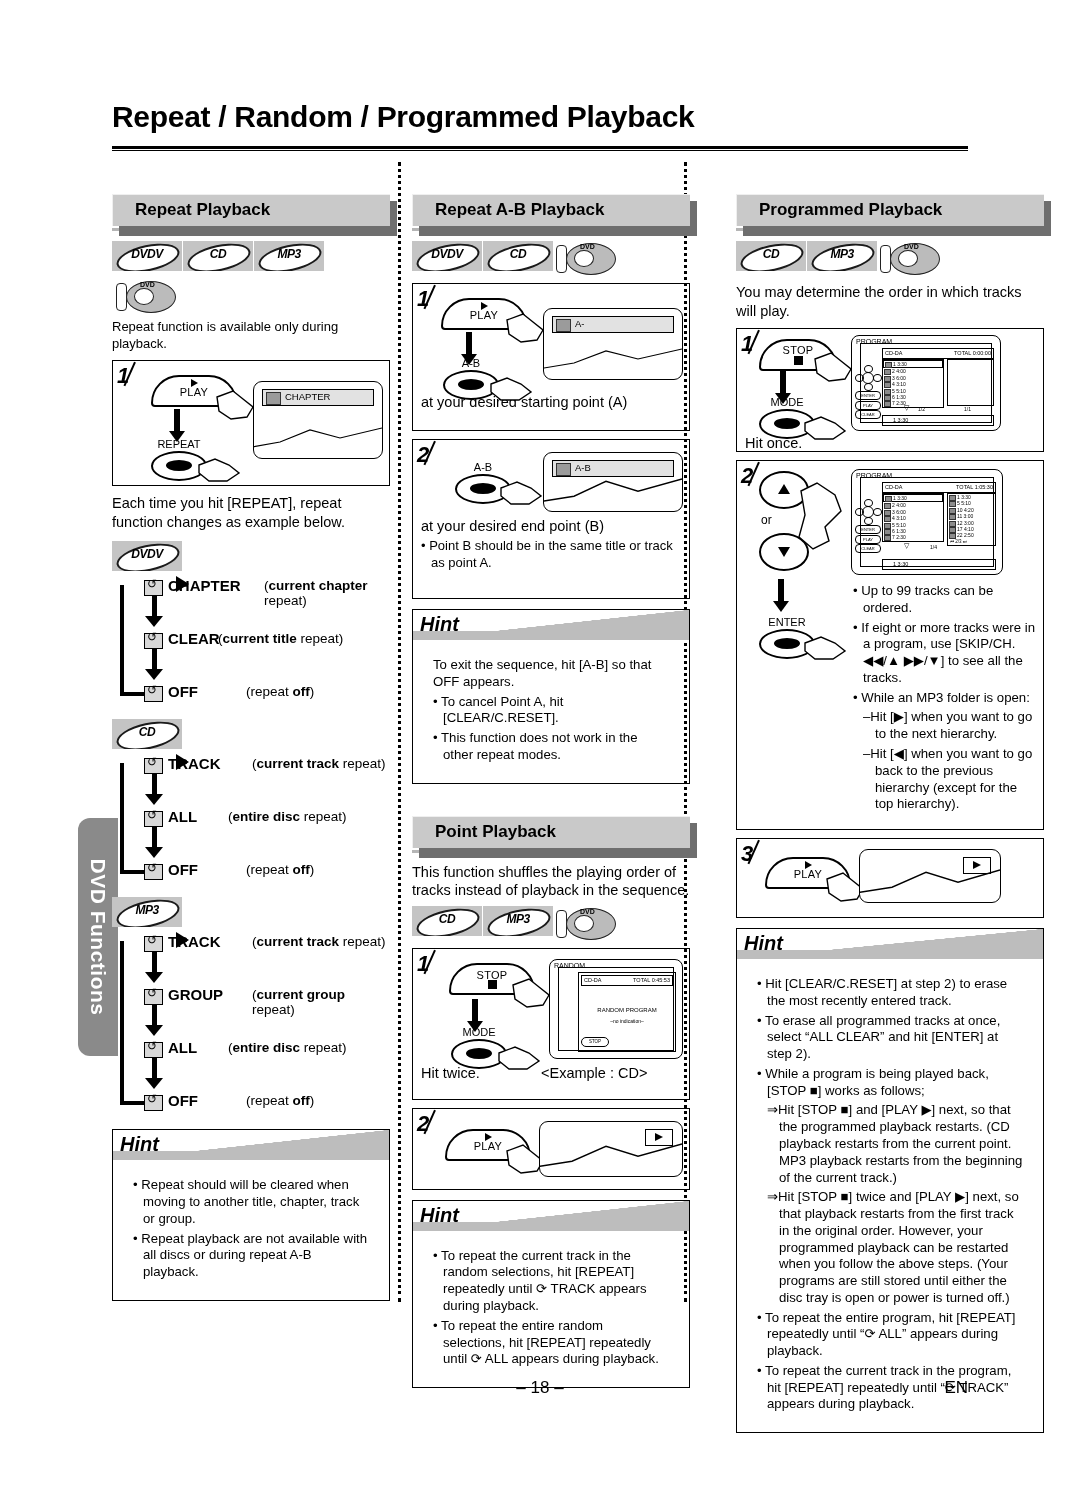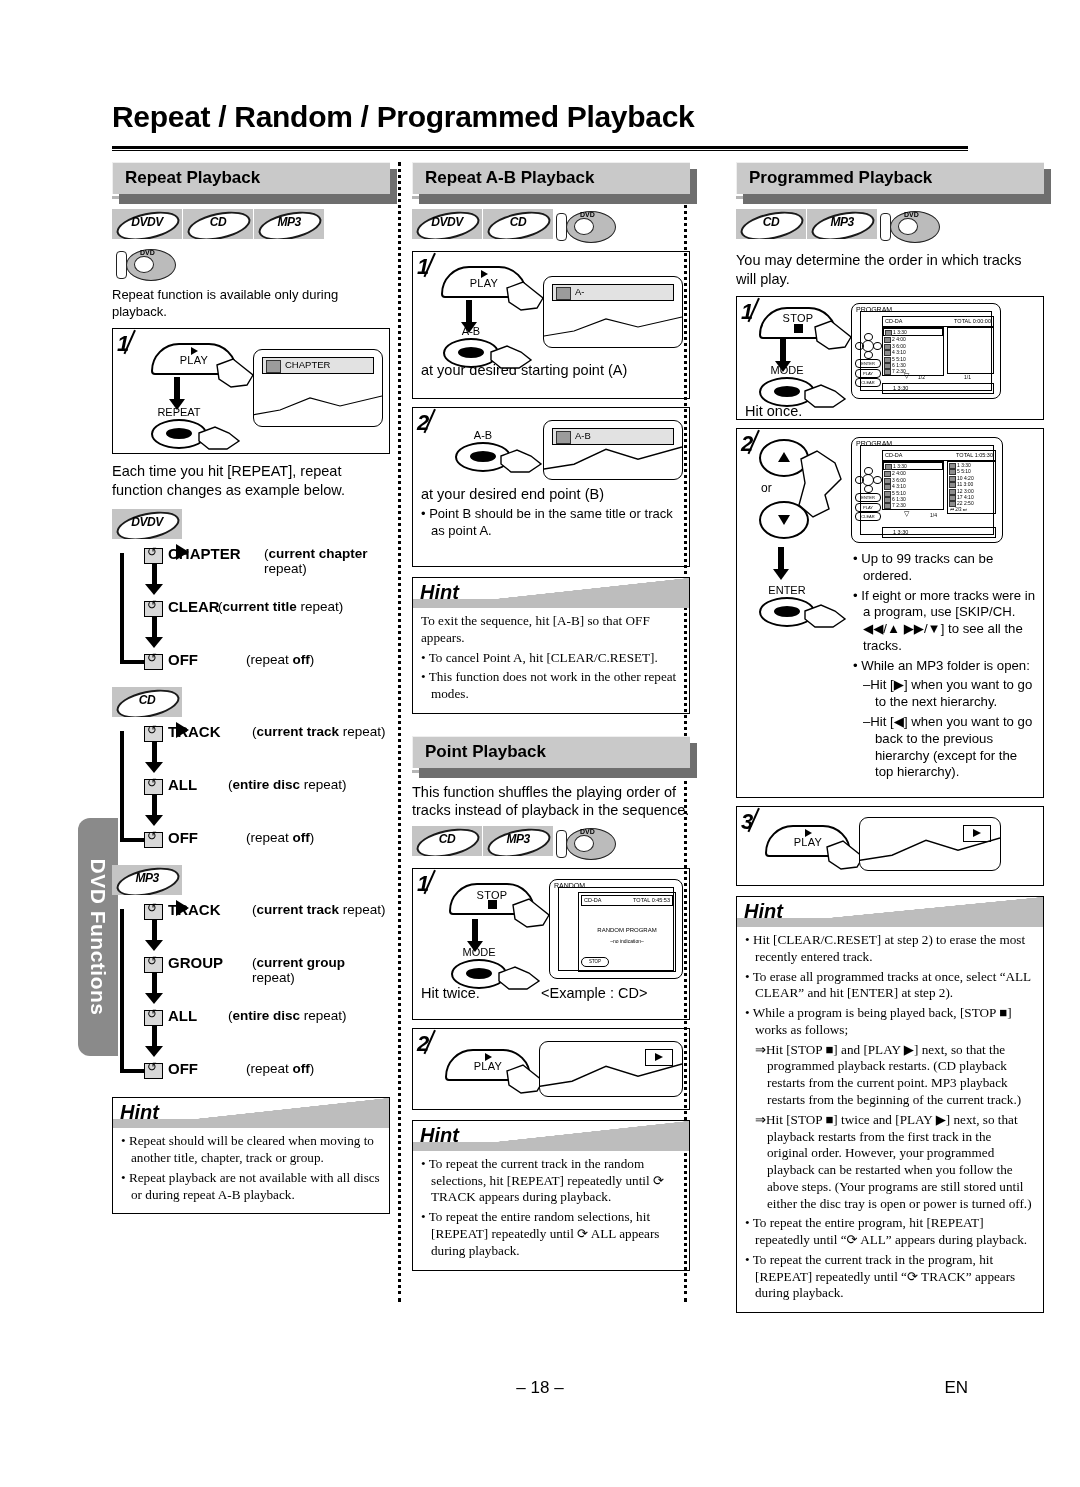--- a/index.html
+++ b/index.html
@@ -20,21 +20,21 @@
   .col1{left:112px;width:278px;}
   .col2{left:412px;width:278px;}
   .col3{left:736px;width:308px;}
 
   .divider{position:absolute;top:162px;width:0;border-left:3px dotted #000;}
   .div1{left:398px;height:1140px;}
   .div2{left:684px;height:1140px;}
 
   
   .sec{position:relative;margin-bottom:10px;}
-  .sec .bar{background:#c9c9c9;border-top:1px solid #efefef;border-left:1px solid #efefef;padding:5px 10px 6px 12px;font-size:17px;font-weight:bold;position:relative;z-index:2;}
+  .sec .bar{background:#c9c9c9;border-top:1px solid #efefef;border-left:1px solid #efefef;padding:5px 10px 6px 22px;font-size:17px;font-weight:bold;position:relative;z-index:2;margin-top:32px;}
   .sec .shadow{position:absolute;left:7px;top:7px;right:-7px;bottom:-5px;background:#6e6e6e;z-index:1;}
   .sec .rule{height:3px;background:#b5b5b5;margin-top:2px;}
 
   
   .badges{display:flex;align-items:flex-start;gap:1px;flex-wrap:wrap;margin:6px 0 8px 0;}
   .badge{background:#c4c4c4;width:70px;height:30px;position:relative;overflow:hidden;}
   .badge .bdisc{position:absolute;left:4px;top:4px;width:60px;height:22px;border-radius:50%/50%;border:2px solid #1a1a1a;transform:rotate(-12deg);background:#fff;}
   .badge .btxt{position:absolute;left:0;top:6px;width:70px;text-align:center;font-size:12px;font-weight:bold;font-style:italic;letter-spacing:-.5px;z-index:2;}
 
   .disc3d{position:relative;width:62px;height:34px;}
@@ -95,21 +95,21 @@
   .loopline{position:absolute;border-left:4px solid #000;border-bottom:4px solid #000;}
   .loopline .arr{position:absolute;right:-13px;top:-8px;width:0;height:0;border-top:8px solid transparent;border-bottom:8px solid transparent;border-left:13px solid #000;}
 
   
   .hint{border:1.5px solid #000;margin:10px 0;}
   .hint .hd{position:relative;height:30px;background:#fff;overflow:hidden;}
   .hint .hd .tri{position:absolute;left:0;top:0;width:100%;height:30px;background:linear-gradient(to bottom right,#fff 0,#fff 49.6%,#bdbdbd 50%,#bdbdbd 100%);}
   .hint .hd .grey{position:absolute;left:0;bottom:0;width:100%;height:9px;background:#bdbdbd;}
   .hint .hd span{position:absolute;left:7px;top:3px;font-size:20px;font-weight:bold;font-style:italic;z-index:3;}
   .hint .bd{padding:5px 8px 7px 8px;}
-  .hint ul{margin:0;padding:0;list-style:none;font-family:Liberation Serif, serif;}
+  .hint ul{margin:12px;padding:0;list-style:none;}
   .hint li{font-size:13.2px;line-height:1.27;margin-bottom:3px;padding-left:10px;text-indent:-10px;}
   .hint li.noind{padding-left:0;text-indent:0;}
   .hint li.sub{padding-left:22px;text-indent:-12px;}
 
   
   .pgm{position:absolute;border:1.5px solid #000;border-radius:8px;background:#fff;}
   .pgm .inner{position:absolute;left:8px;top:7px;right:8px;bottom:7px;border:1px solid #000;}
   .pgm .ttl{position:absolute;left:4px;top:2px;font-size:7px;}
   .pgm .hdr{position:absolute;left:30px;top:12px;right:6px;height:9px;border:1px solid #000;font-size:5.5px;}
   .pgm .hdr .l{position:absolute;left:2px;top:1px;}

